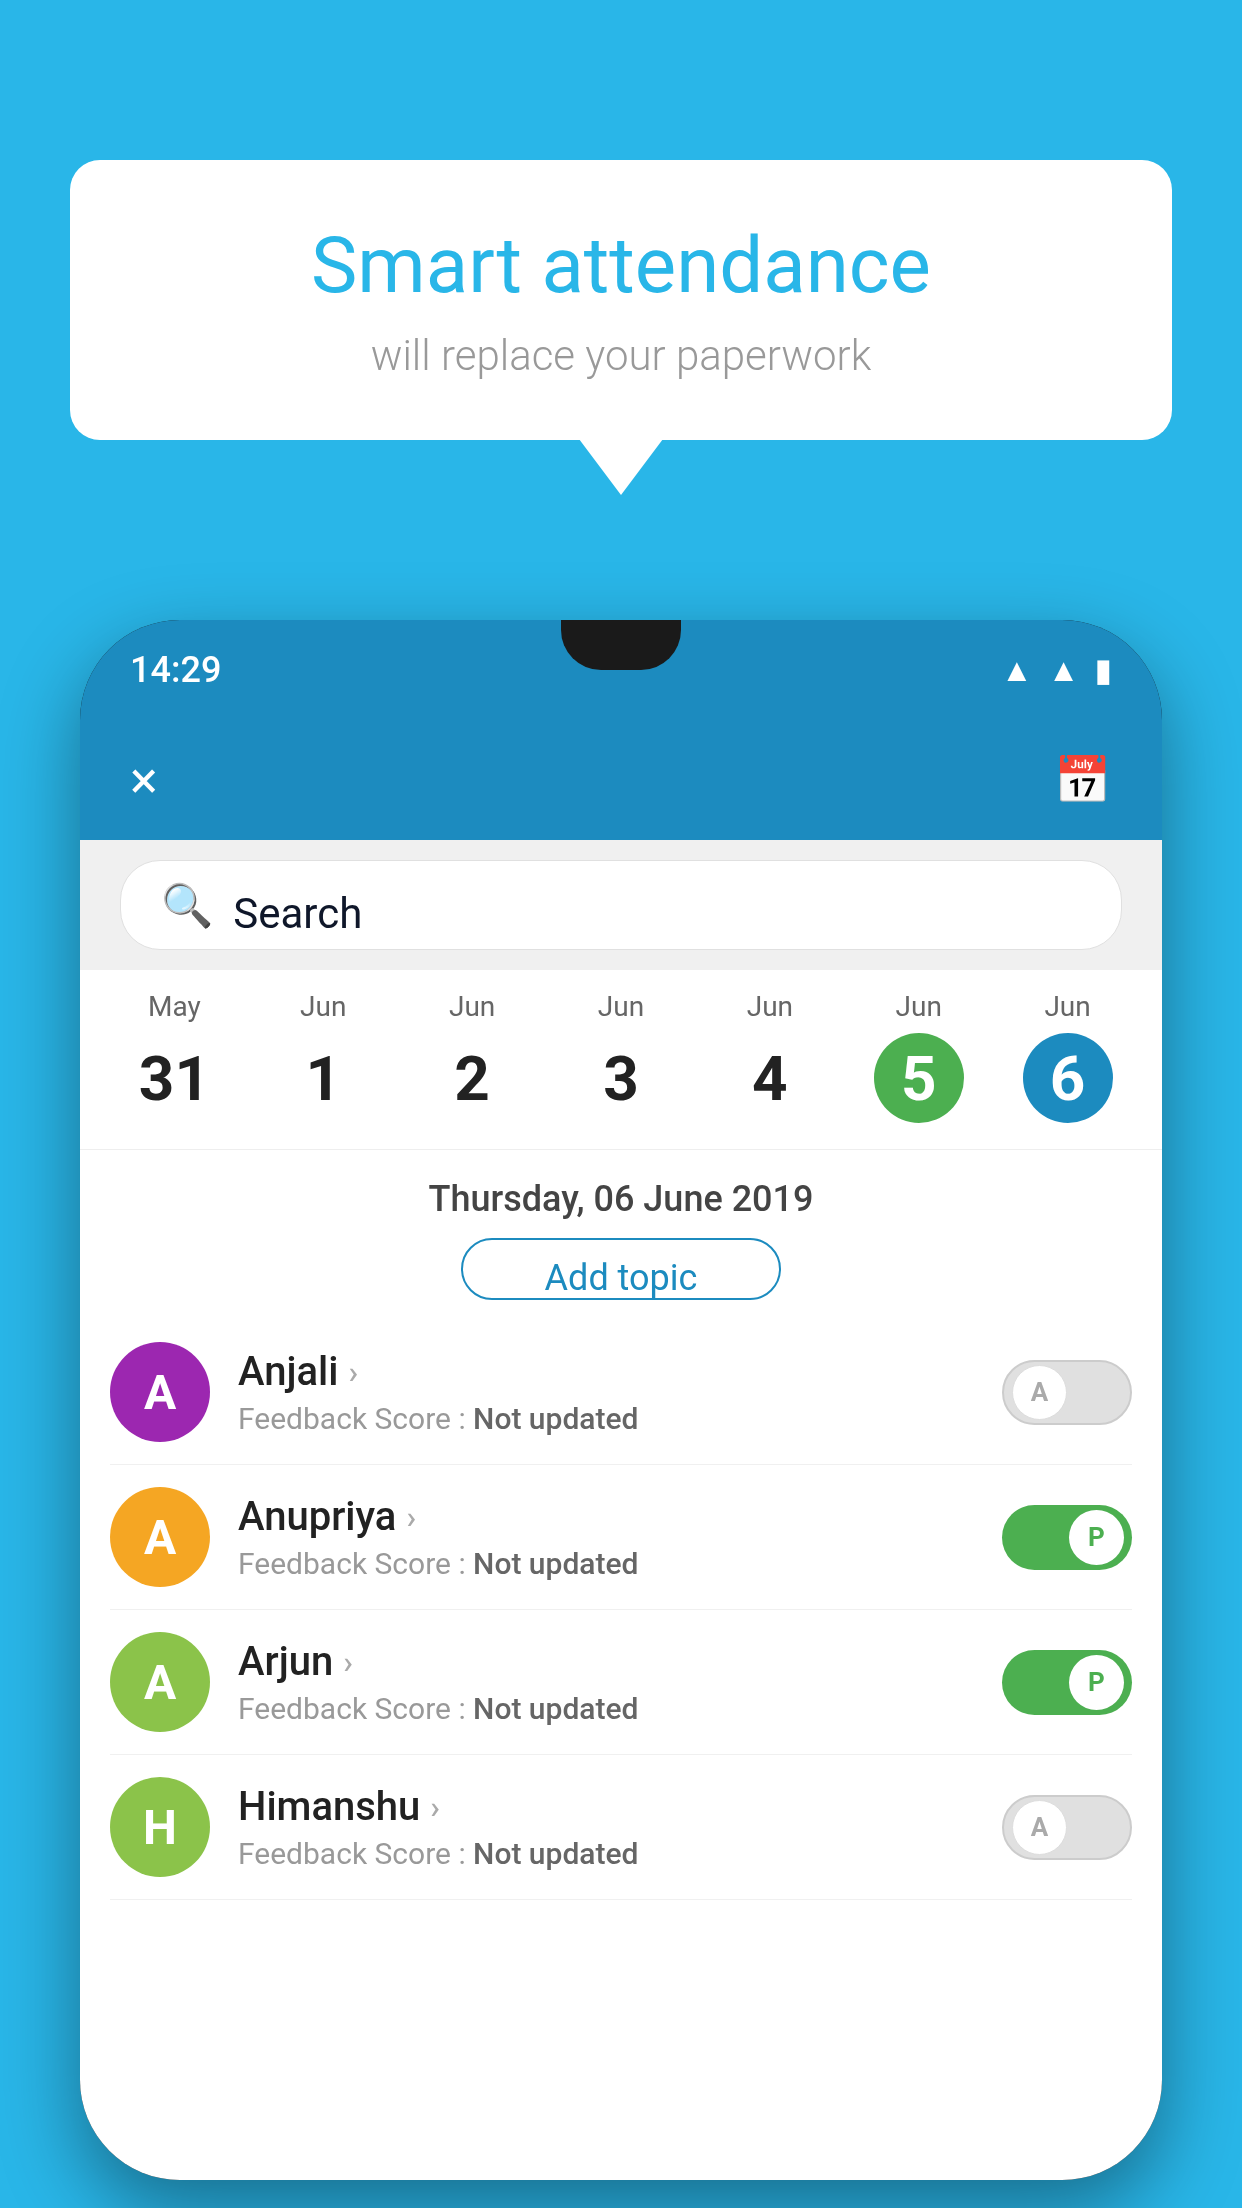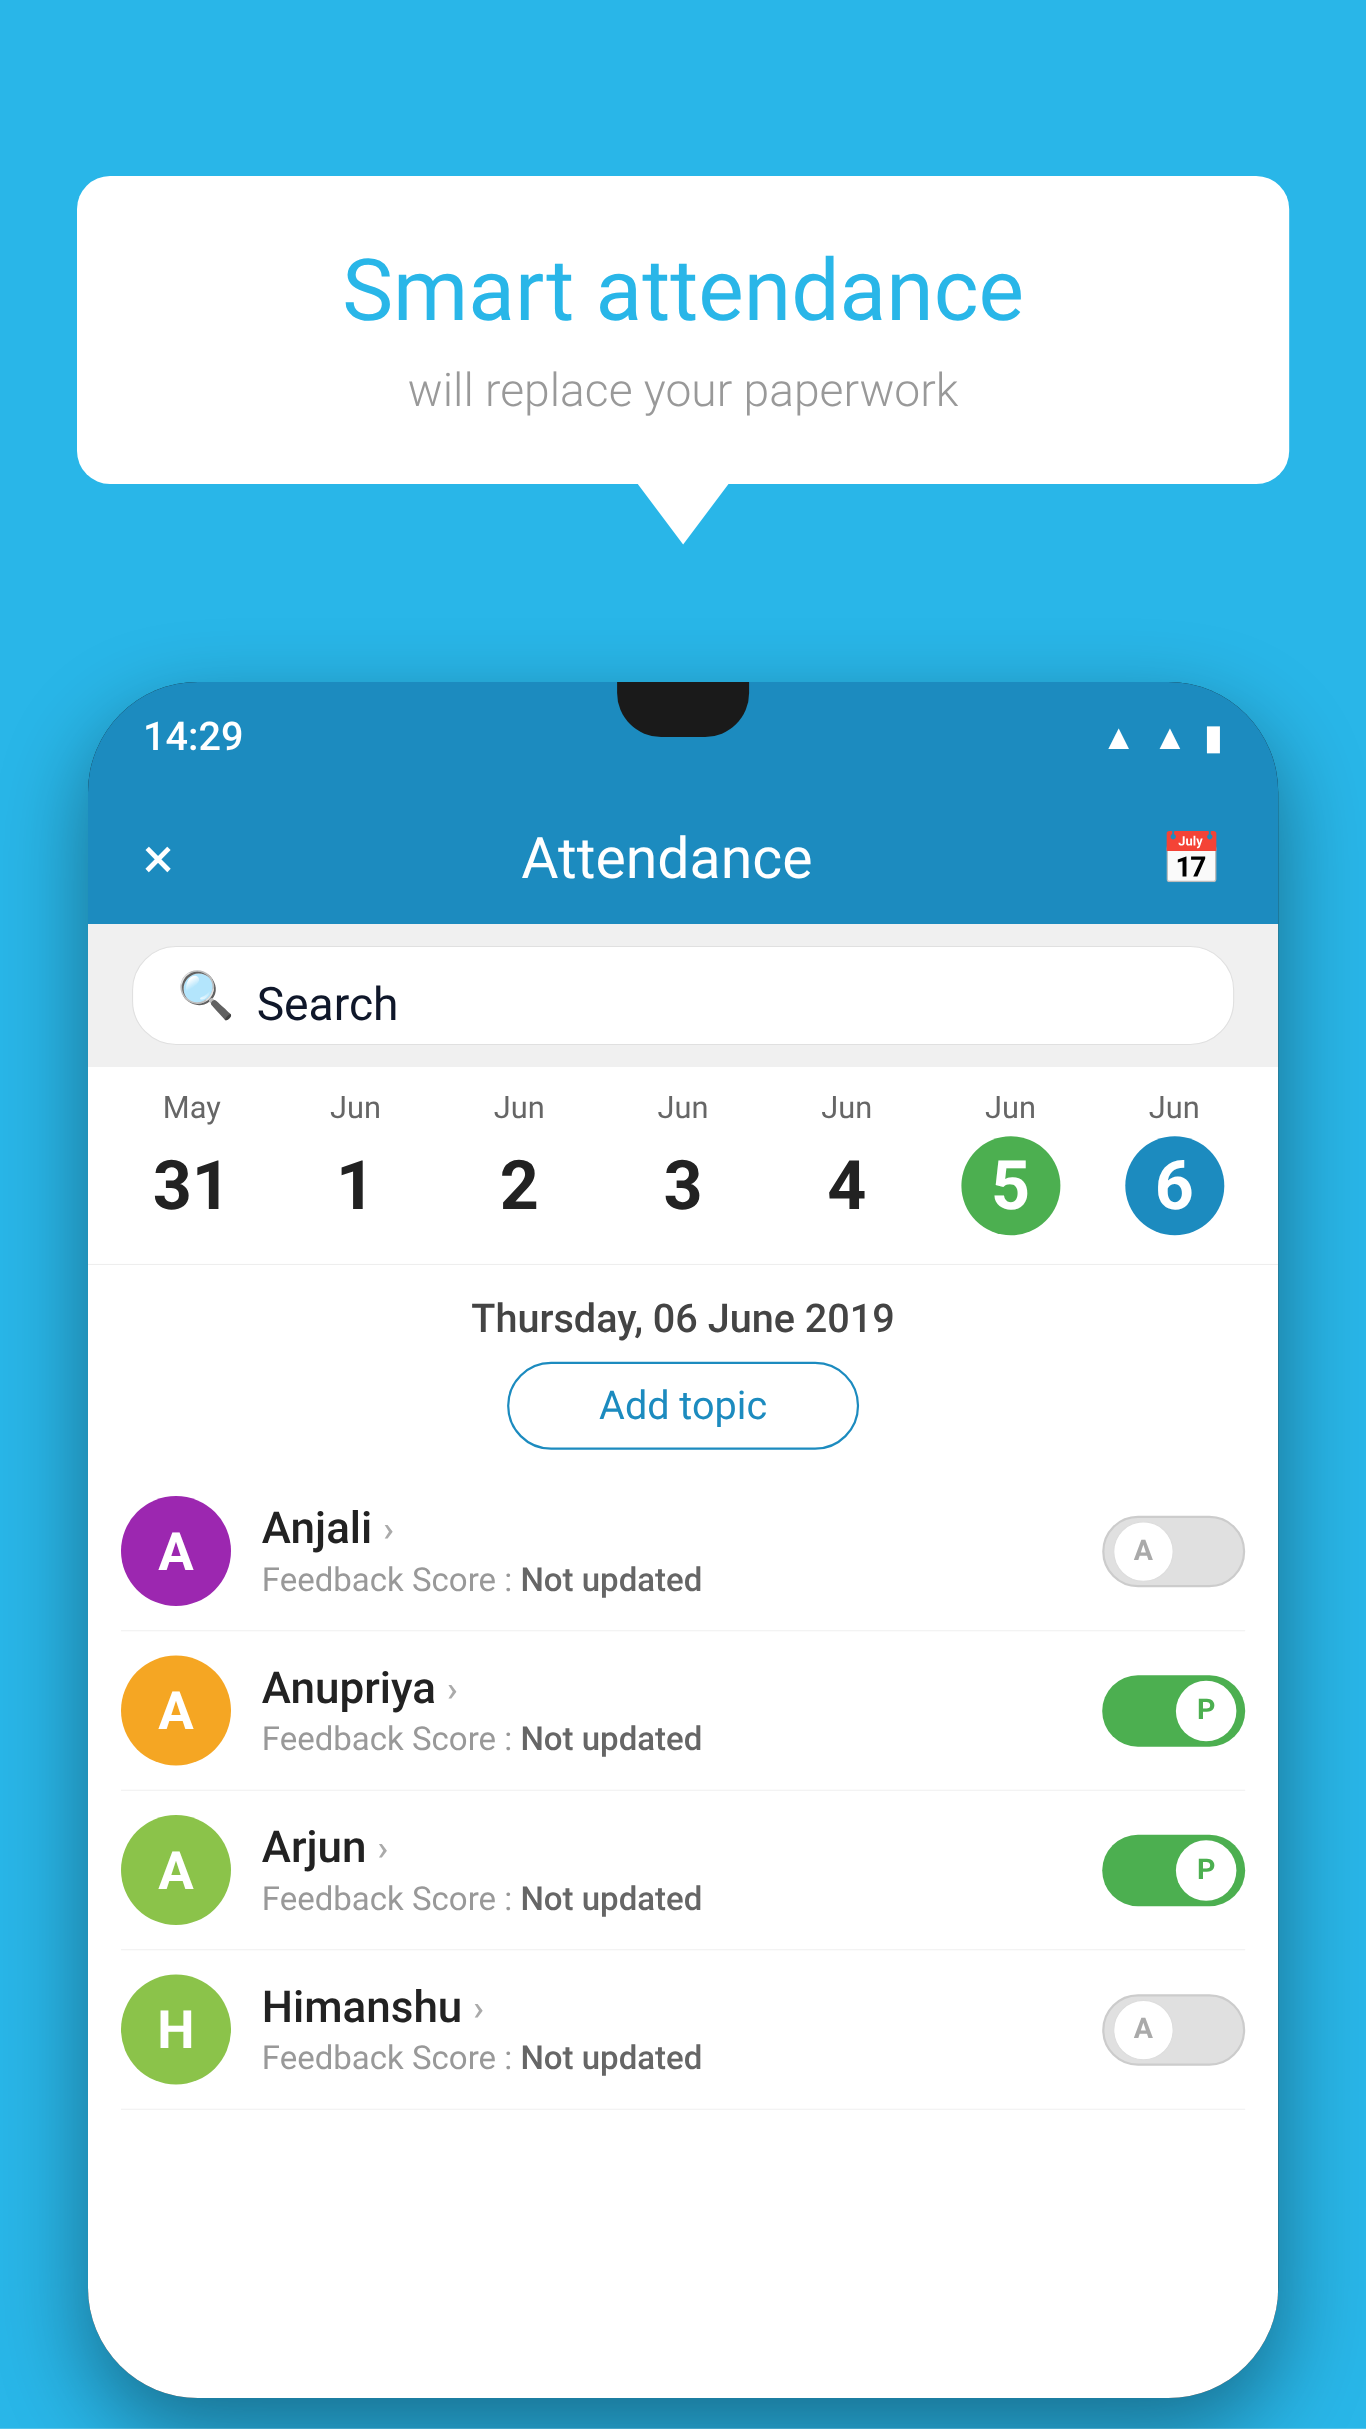--- a/index.html
+++ b/index.html
@@ -203,21 +203,21 @@
       font-size: 36px;
       color: #444;
       font-weight: 500;
     }
 
     
     .add-topic-btn {
       display: block;
       margin: 0 auto 20px;
       width: 320px;
-      height: 80px;
+      height: 62px;
       border: 2px solid #1c8bbf;
       border-radius: 50px;
       background: white;
       color: #1c8bbf;
       font-size: 36px;
       text-align: center;
       line-height: 76px;
       cursor: pointer;
     }
 
@@ -333,21 +333,20 @@
     <div class="notch"></div>
     <div class="status-icons">
       <span>▲</span>
       <span>▲</span>
       <span>▮</span>
     </div>
   </div>
 
   <div class="app-header">
     <span class="close-btn">×</span>
-    <span class="app-header-title">Attendance</span>
     <span class="calendar-btn">📅</span>
   </div>
 
   <div class="phone-screen">
 
     <div class="search-bar-container">
       <div class="search-bar">
         <span class="search-icon-inner">🔍</span>
         <span class="search-text">Search</span>
       </div>

